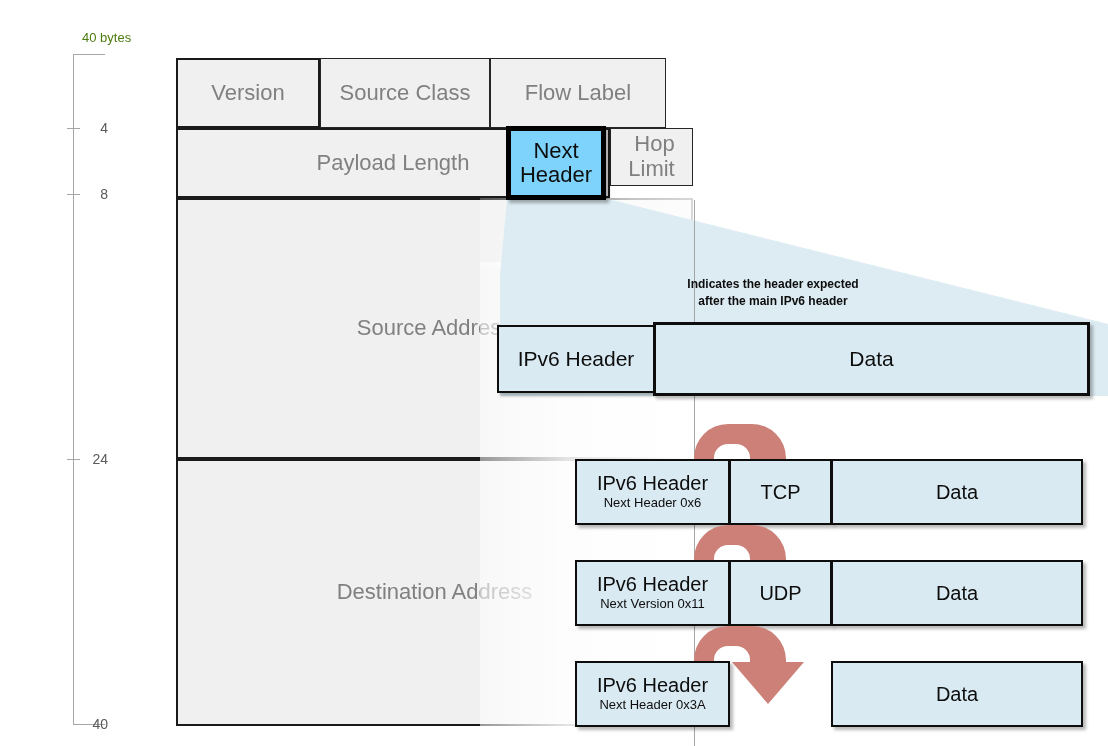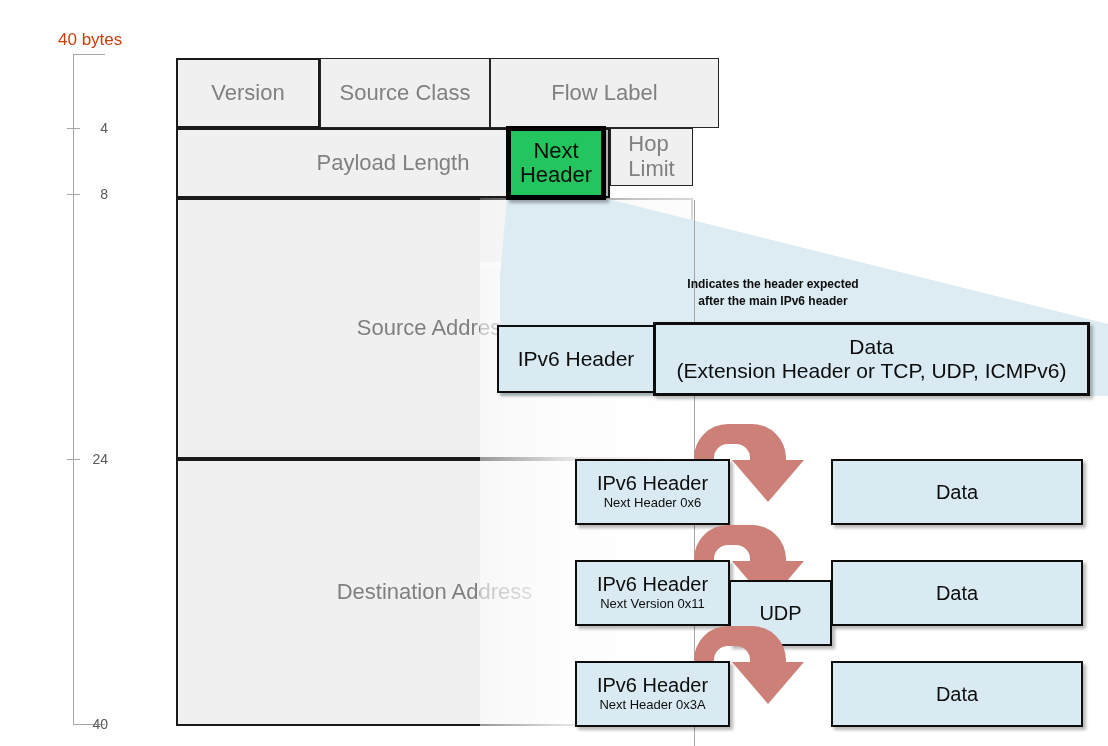--- a/index.html
+++ b/index.html
@@ -14,24 +14,24 @@
     position: relative;
     width: 1108px;
     height: 746px;
     background: #ffffff;
     overflow: hidden;
   }
 
   
   .axis-title {
     position: absolute;
-    left: 58px;
+    left: 82px;
     top: 30px;
-    font-size: 17px;
-    color: #c2410c;
+    font-size: 13px;
+    color: #4d7c0f;
     white-space: nowrap;
   }
   .axis-spine {
     position: absolute;
     left: 73px;
     top: 54px;
     width: 1px;
     height: 670px;
     background: #a6a6a6;
   }
@@ -61,21 +61,21 @@
   .hdr-cell {
     position: absolute;
     box-sizing: border-box;
     background: #f0f0f0;
     border: 1px solid #262626;
     display: flex;
     align-items: center;
     justify-content: center;
     color: #808080;
     font-size: 22px;
-    text-align: left;
+    text-align: right;
     line-height: 1.12;
   }
   .hdr-cell.thick-all { border: 2px solid #1a1a1a; }
   .hdr-cell.thin { border-width: 1px; }
 
   
   .veil {
     position: absolute;
     left: 480px;
     top: 262px;
@@ -184,21 +184,21 @@
   <div class="axis-label" style="left:68px;  top:186px;">8</div>
   <div class="axis-label" style="left:68px;  top:451px;">24</div>
   <div class="axis-label" style="left:68px;  top:716px;">40</div>
 
   <div class="hdr-cell thick-all" style="left:176px; top:58px; width:144px; height:70px;">
     <span>Version</span>
   </div>
   <div class="hdr-cell thin" style="left:320px; top:58px; width:170px; height:70px;">
     <span>Source Class</span>
   </div>
-  <div class="hdr-cell thin" style="left:490px; top:58px; width:229px; height:70px;">
+  <div class="hdr-cell thin" style="left:490px; top:58px; width:176px; height:70px;">
     <span>Flow Label</span>
   </div>
 
   <div class="hdr-cell thick-all" style="left:176px; top:128px; width:434px; height:70px;">
     <span>Payload Length</span>
   </div>
   <div class="hdr-cell thin" style="left:610px; top:128px; width:83px; height:58px; white-space:pre-line;">
     <span>Hop
 Limit</span>
   </div>
@@ -214,58 +214,60 @@
   <div class="veil2"></div>
   <div class="veil"></div>
 
   <svg class="wedge" viewBox="0 0 608 200" preserveAspectRatio="none">
     <polygon points="7,3 108,3 608,128 608,200 0,200 0,80" fill="#dcecf2"></polygon>
   </svg>
 
   <div class="guide"></div>
 
   <div style="position:absolute; left:506px; top:126px; width:100px; height:74px;
-              box-sizing:border-box; background:#22c55e; border:5px solid #000000;
+              box-sizing:border-box; background:#7dd3fc; border:5px solid #000000;
               display:flex; align-items:center; justify-content:center;
               font-size:22px; line-height:1.1; color:#0d0d0d; text-align:center;
               white-space:pre-line; box-shadow:3px 3px 3px rgba(0,0,0,0.3);">
     <span>Next
 Header</span>
   </div>
 
   <div class="callout-text">Indicates the header expected
 after the main IPv6 header</div>
 
   <div class="pkt thin" style="left:497px; top:325px; width:158px; height:68px;">
     <span class="l1">IPv6 Header</span>
   </div>
   <div class="pkt" style="left:653px; top:322px; width:437px; height:74px;">
     <span class="l1">Data</span>
-    <span class="l2">(Extension Header or TCP, UDP, ICMPv6)</span>
   </div>
 
   <svg class="uarrow" style="left:680px; top:420px;" viewBox="0 0 130 92">
     <path d="M14,92 L14,38 A34,34 0 0 1 48,4 L72,4 A34,34 0 0 1 106,38 L106,40 L124,40 L88,82 L52,40 L70,40 L70,38 A14,14 0 0 0 56,24 L48,24 A14,14 0 0 0 34,38 L34,92 Z" fill="#cc8078"></path>
   </svg>
   <div class="pkt thin row-hdr" style="left:575px; top:459px; width:155px; height:66px;">
     <span class="l1">IPv6 Header</span>
     <span class="l2">Next Header 0x6</span>
   </div>
+  <div class="pkt thin row-proto" style="left:729px; top:459px; width:103px; height:66px;">
+    <span>TCP</span>
+  </div>
   <div class="pkt thin row-data" style="left:831px; top:459px; width:252px; height:66px;">
     <span>Data</span>
   </div>
 
   <svg class="uarrow" style="left:680px; top:521px;" viewBox="0 0 130 92">
     <path d="M14,92 L14,38 A34,34 0 0 1 48,4 L72,4 A34,34 0 0 1 106,38 L106,40 L124,40 L88,82 L52,40 L70,40 L70,38 A14,14 0 0 0 56,24 L48,24 A14,14 0 0 0 34,38 L34,92 Z" fill="#cc8078"></path>
   </svg>
   <div class="pkt thin row-hdr" style="left:575px; top:560px; width:155px; height:66px;">
     <span class="l1">IPv6 Header</span>
     <span class="l2">Next Version 0x11</span>
   </div>
-  <div class="pkt thin row-proto" style="left:729px; top:580px; width:103px; height:66px;">
+  <div class="pkt thin row-proto" style="left:729px; top:560px; width:103px; height:66px;">
     <span>UDP</span>
   </div>
   <div class="pkt thin row-data" style="left:831px; top:560px; width:252px; height:66px;">
     <span>Data</span>
   </div>
 
   <svg class="uarrow" style="left:680px; top:622px;" viewBox="0 0 130 92">
     <path d="M14,92 L14,38 A34,34 0 0 1 48,4 L72,4 A34,34 0 0 1 106,38 L106,40 L124,40 L88,82 L52,40 L70,40 L70,38 A14,14 0 0 0 56,24 L48,24 A14,14 0 0 0 34,38 L34,92 Z" fill="#cc8078"></path>
   </svg>
   <div class="pkt thin row-hdr" style="left:575px; top:661px; width:155px; height:66px;">

